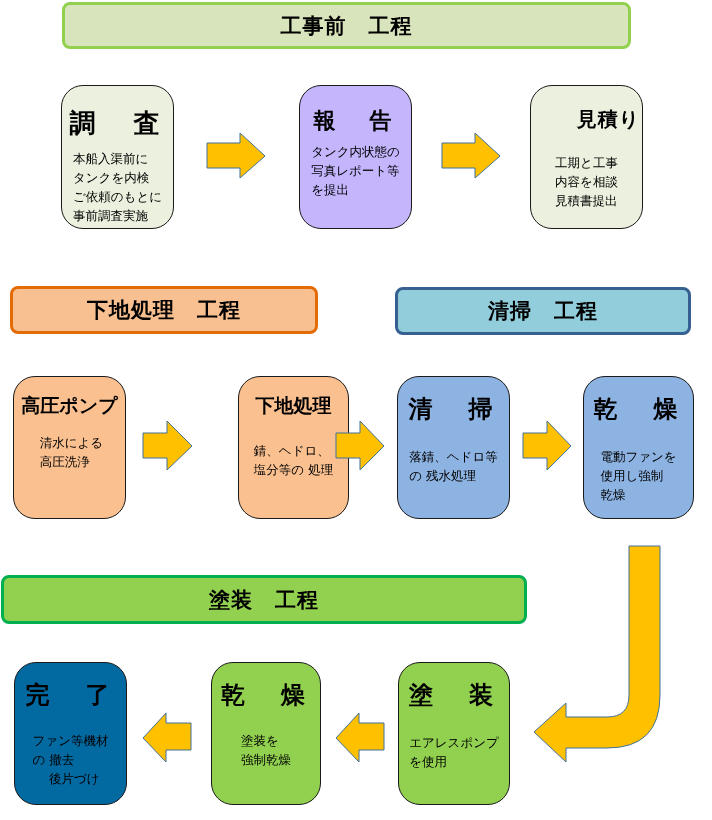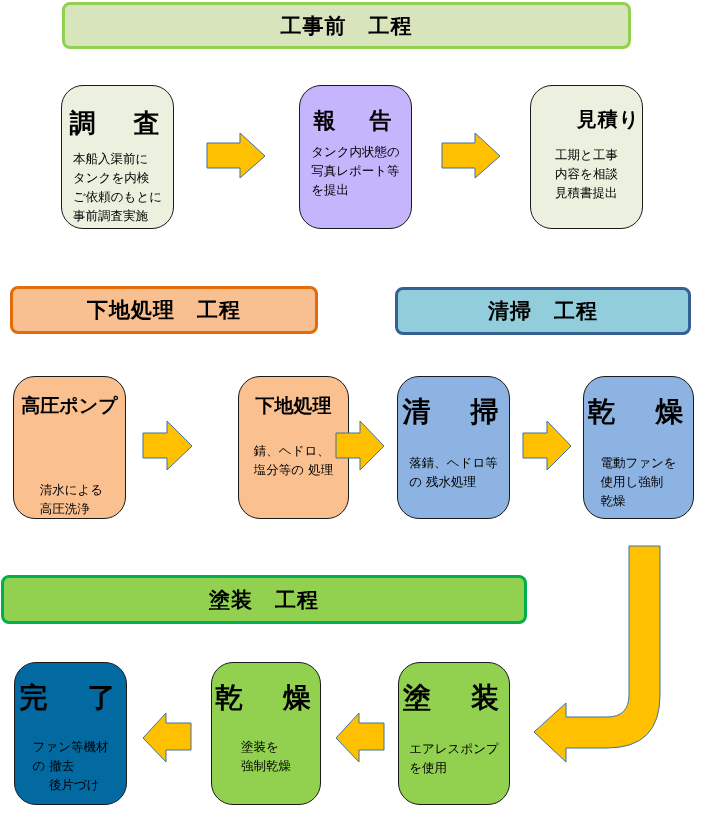--- a/index.html
+++ b/index.html
@@ -8,21 +8,21 @@
     .abs { position: absolute; box-sizing: border-box; }
     .phase {
       display: flex; align-items: center; justify-content: center;
       border-radius: 8px; font-size: 21px; font-weight: bold; letter-spacing: 1px;
     }
     .box {
       border: 1.2px solid #1a1a1a; border-radius: 22px;
       display: flex; flex-direction: column; align-items: center;
       padding-top: 16px;
     }
-    .box .title { font-size: 28px; font-weight: bold; letter-spacing: 2px; white-space: nowrap; }
+    .box .title { font-size: 24px; font-weight: bold; letter-spacing: 2px; white-space: nowrap; }
     .box .desc { font-size: 12.5px; line-height: 19px; margin-top: 8px; white-space: pre; text-align: left; }
     svg.arrow { position: absolute; overflow: visible; }
     svg.arrow path, svg.arrow polygon { fill: #FFC000; stroke: #41719C; stroke-width: 1; }
   </style>
 </head>
 <body>
 
 <div class="abs phase" style="left:62px;top:2px;width:569px;height:47px;background:#D8E4BC;border:3px solid #92D050;">
   <span>工事前　工程</span>
 </div>
@@ -49,26 +49,26 @@
 
 <div class="abs box" style="left:299px;top:85px;width:113px;height:144px;background:#c4b5fd;padding-top:20px;">
   <div class="title" style="font-size:22px;letter-spacing:6px;">報　告</div>
   <div class="desc" style="margin-top:6px;">タンク内状態の
 写真レポート等
 を提出</div>
 </div>
 
 <div class="abs box" style="left:530px;top:85px;width:113px;height:144px;background:#EBF1DE;padding-top:20px;">
   <div class="title" style="font-size:20px;letter-spacing:1px;margin-left:44px;">見積り</div>
-  <div class="desc" style="margin-top:12px;">工期と工事
+  <div class="desc" style="margin-top:20px;">工期と工事
 内容を相談
 見積書提出</div>
 </div>
 
-<div class="abs box" style="left:13px;top:376px;width:113px;height:143px;background:#FAC090;justify-content:space-between;">
+<div class="abs box" style="left:13px;top:376px;width:113px;height:143px;background:#FAC090;">
   <div class="title" style="letter-spacing:0;font-size:19px;">高圧ポンプ</div>
   <div class="desc" style="margin-top:14px;"> 清水による
  高圧洗浄</div>
 </div>
 
 <div class="abs box" style="left:206px;top:376px;width:111px;height:143px;background:#FAC090;margin-left:32px;">
   <div class="title" style="letter-spacing:0;font-size:19px;">下地処理</div>
   <div class="desc" style="margin-top:22px;">錆、ヘドロ、
 塩分等の 処理</div>
 </div>

